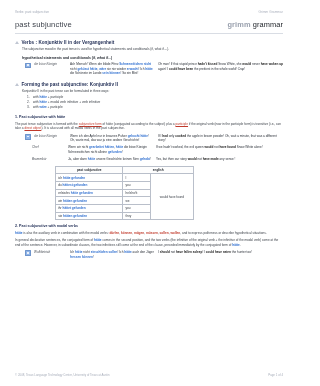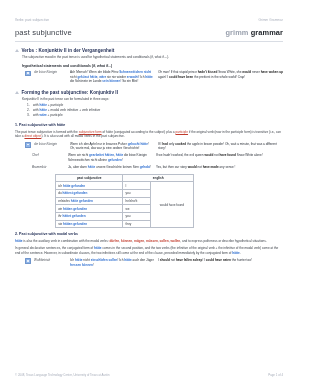--- a/index.html
+++ b/index.html
@@ -5,41 +5,41 @@
   html,body{margin:0;padding:0;}
   body{
     width:298px;height:386px;overflow:hidden;
     background:#ffffff;
     font-family:"Liberation Sans",sans-serif;
     color:#1a1a1a;
   }
   .page{
     position:relative;width:298px;height:386px;
     box-sizing:border-box;
-    padding:8px 15px;
+    padding:0 15px;
     background:#fff;
   }
   
   .runhead{
     display:flex;justify-content:space-between;align-items:baseline;
     font-size:3.1px;color:#9fa6b4;letter-spacing:.1px;
     padding-top:10px;
   }
   .runhead .r{color:#a8aebb;}
 
   
   .masthead{
     display:flex;justify-content:space-between;align-items:baseline;
     border-bottom:.6px solid #d9dde4;
     padding:6px 0 4px 0;
   }
   .doc-title{font-size:7.6px;color:#3a3f48;letter-spacing:.15px;font-weight:400;}
   .logo{font-size:7.4px;letter-spacing:.1px;}
   .logo .g1{color:#9aa1ae;font-weight:700;}
-  .logo .g2{color:#22262c;font-weight:700;}
+  .logo .g2{color:#22262c;font-weight:400;}
 
   
   .sec{margin-top:6px;}
   .sec-head{display:flex;align-items:baseline;gap:2.4px;}
   .sec-bullet{
     width:0;height:0;flex:0 0 auto;
     border-left:2.1px solid transparent;border-right:2.1px solid transparent;
     border-bottom:3.2px solid #c0c6d2;
     position:relative;top:-.4px;
   }

